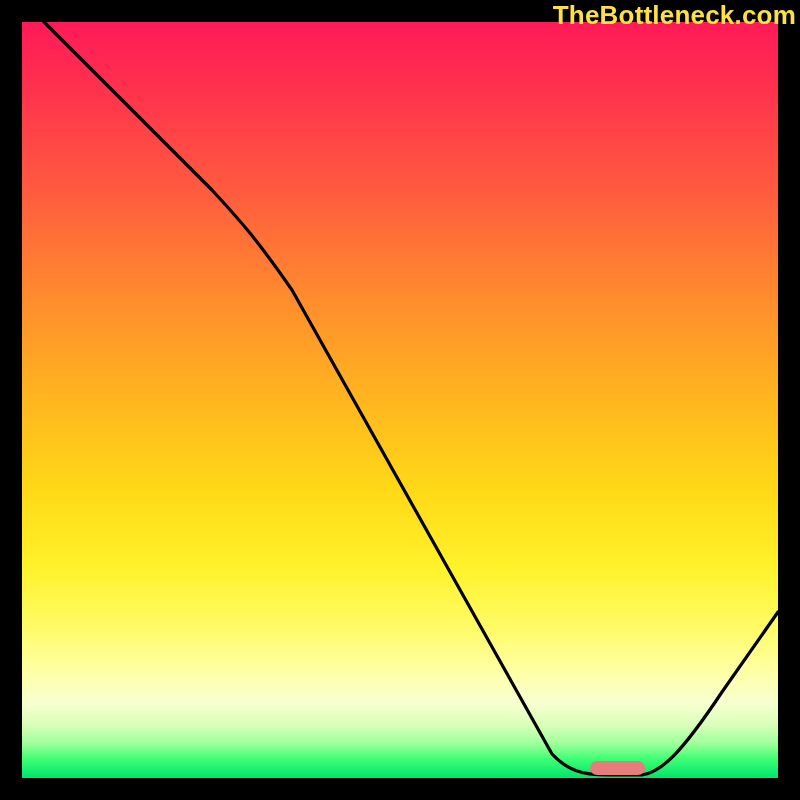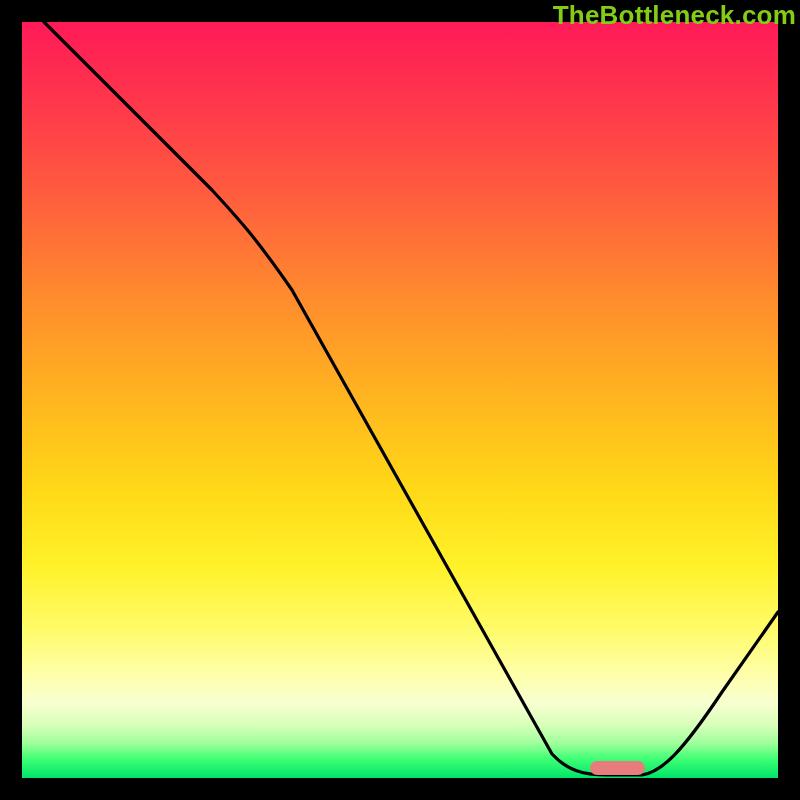--- a/index.html
+++ b/index.html
@@ -41,21 +41,21 @@
       #d8ffb9 93%,
       #9cff9a 95.5%,
       #3dff74 97.5%,
       #00e46a 100%
     );
   }
   .watermark {
     position: absolute;
     top: 0px;
     right: 4px;
-    color: #84cc16;
+    color: #fde047;
     font-size: 26px;
     font-weight: 600;
     letter-spacing: 0.2px;
     user-select: none;
   }
   svg.curve {
     position: absolute;
     left: 0;
     top: 0;
     width: 756px;

